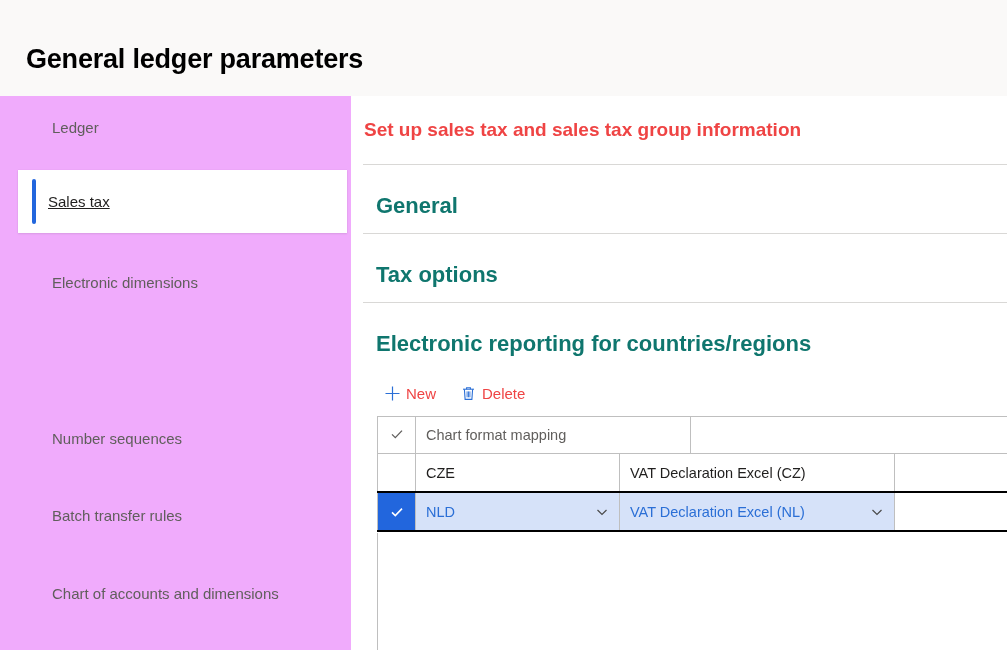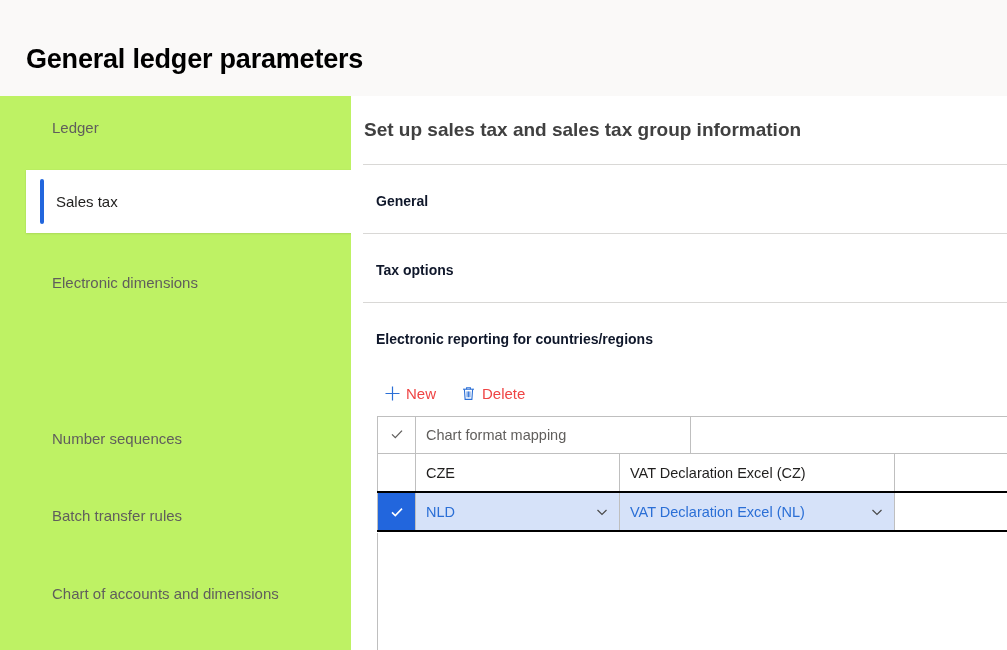--- a/index.html
+++ b/index.html
@@ -29,43 +29,44 @@
     white-space: nowrap;
   }
 
   
   .sidebar {
     position: absolute;
     left: 0;
     top: 96px;
     width: 351px;
     height: 554px;
-    background: #bef264;
+    background: #f0abfc;
     text-align: center;
   }
   .side-item {
     position: absolute;
     left: 0;
     width: 351px;
     height: 63px;
     display: flex;
     align-items: center;
     box-sizing: border-box;
   }
   .side-item .side-label {
     font-size: 15px;
     color: #605e5c;
     padding-left: 52px;
     white-space: nowrap;
   }
   .side-item.selected {
-    left: 26px;
+    left: 18px;
     width: 329px;
     background: #ffffff;
     box-shadow: 0 1px 2px rgba(0,0,0,0.09), 0 0px 1px rgba(0,0,0,0.07);
+    text-decoration: underline;
   }
   .side-item.selected .side-label {
     color: #201f1e;
     padding-left: 30px;
   }
   .side-accent {
     position: absolute;
     left: 14px;
     top: 9px;
     bottom: 9px;
@@ -88,39 +89,39 @@
     left: 0;
     top: 0;
     width: 656px;
     height: 68px;
     display: flex;
     align-items: center;
   }
   .main-header .main-title {
     font-size: 19px;
     font-weight: 600;
-    color: #404040;
+    color: #ef4444;
     padding-left: 13px;
     white-space: nowrap;
   }
 
   .divider {
     position: absolute;
     left: 12px;
     width: 644px;
     height: 1px;
     background: #d9d8d6;
   }
 
   .section-head {
     position: absolute;
     left: 25px;
-    font-size: 14px;
+    font-size: 22px;
     font-weight: 600;
-    color: #0f172a;
+    color: #0f766e;
     white-space: nowrap;
   }
 
   
   .toolbar {
     position: absolute;
     left: 382px;
     top: 383px;
     display: flex;
     align-items: center;

